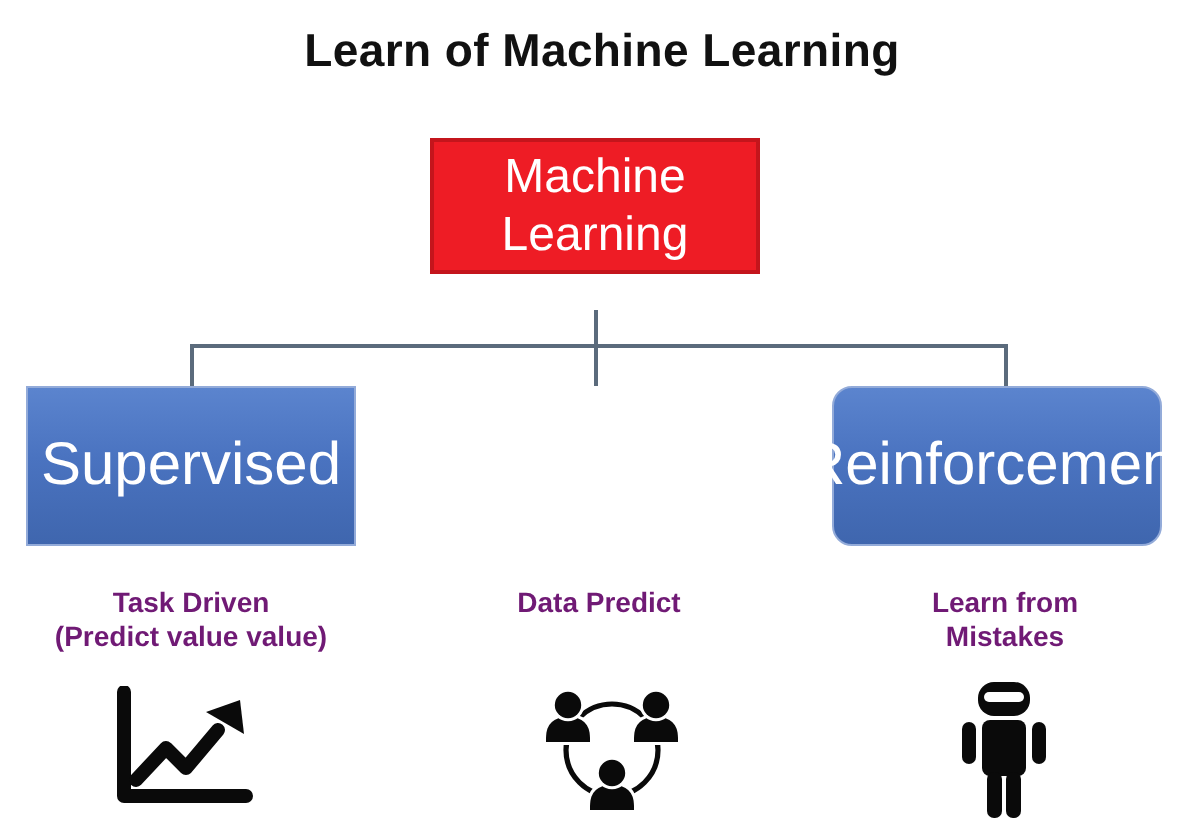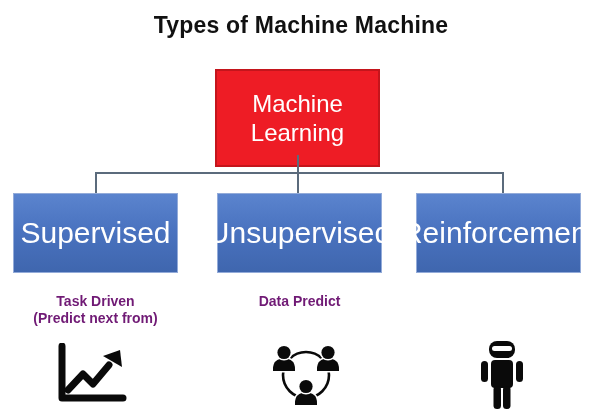--- a/index.html
+++ b/index.html
@@ -1,69 +1,68 @@
 <!DOCTYPE html>
 <html><head>
 <meta charset="utf-8">
 <style>
   html,body{margin:0;padding:0;background:#ffffff;}
   body{font-family:"Liberation Sans", sans-serif;}
   .stage{position:relative;width:602px;height:414px;background:#ffffff;overflow:hidden;}
   .title{position:absolute;left:0;top:12px;width:602px;text-align:center;
          font-size:23px;font-weight:700;color:#111;letter-spacing:.2px;}
-  .root-box{position:absolute;left:215px;top:69px;width:165px;height:98px;
+  .root-box{position:absolute;left:215px;top:69px;width:165px;height:68px;
             box-sizing:border-box;background:#ee1c25;border:2px solid #c4151c;
             display:flex;align-items:center;justify-content:center;text-align:center;
             color:#fff;font-size:24px;line-height:1.22;}
   .connector{position:absolute;background:#5b6b7c;}
   .branch-box{position:absolute;top:193px;width:165px;height:80px;box-sizing:border-box;
               background:linear-gradient(180deg,#5b84ce 0%,#4a73c0 45%,#3f66ae 100%);
               border:1px solid #93abd9;
               display:flex;align-items:center;justify-content:center;
               color:#fff;font-size:30px;white-space:nowrap;}
   .desc{position:absolute;top:293px;width:165px;text-align:center;
         font-size:14px;font-weight:700;color:#701a75;line-height:1.22;}
   .icon-wrap{position:absolute;}
   svg{display:block;}
 </style>
 </head>
 <body>
 
 <div class="stage">
 
-  <div class="title">Types of Machine Machine</div>
+  <div class="title">Learn of Machine Learning</div>
 
   <div class="root-box">
     <span>Machine Learning</span>
   </div>
 
   <div class="connector" style="left:297px;top:155px;width:2px;height:18px;"></div>
   <div class="connector" style="left:95px;top:172px;width:409px;height:2px;"></div>
   <div class="connector" style="left:95px;top:172px;width:2px;height:21px;"></div>
   <div class="connector" style="left:297px;top:172px;width:2px;height:21px;"></div>
   <div class="connector" style="left:502px;top:172px;width:2px;height:21px;"></div>
 
   <div class="branch-box" style="left:13px;">
     <span>Supervised</span>
   </div>
-  <div class="branch-box" style="left:217px;">
-    <span>Unsupervised</span>
-  </div>
-  <div class="branch-box" style="left:416px;">
+  <div class="branch-box" style="left:416px;border-radius:10px;">
     <span>Reinforcement</span>
   </div>
 
   <div class="desc" style="left:13px;">
     <div>Task Driven</div>
-    <div>(Predict next from)</div>
+    <div>(Predict value value)</div>
   </div>
   <div class="desc" style="left:217px;">
     <div>Data Predict</div>
   </div>
   <div class="desc" style="left:420px;">
+    <div>Learn from</div>
+    <div>Mistakes</div>
   </div>
 
   <div class="icon-wrap" style="left:53px;top:343px;">
     <svg width="76" height="62" viewBox="0 0 76 62" aria-hidden="true">
       <path d="M9 3 L9 55 L70 55" fill="none" stroke="#0a0a0a" stroke-width="7" stroke-linecap="round" stroke-linejoin="round"></path>
       <path d="M15 47 L30 31 L40 41 L56 22" fill="none" stroke="#0a0a0a" stroke-width="7" stroke-linejoin="round" stroke-linecap="round"></path>
       <polygon points="67,7 69,24 50,13" fill="#0a0a0a"></polygon>
     </svg>
   </div>
 

